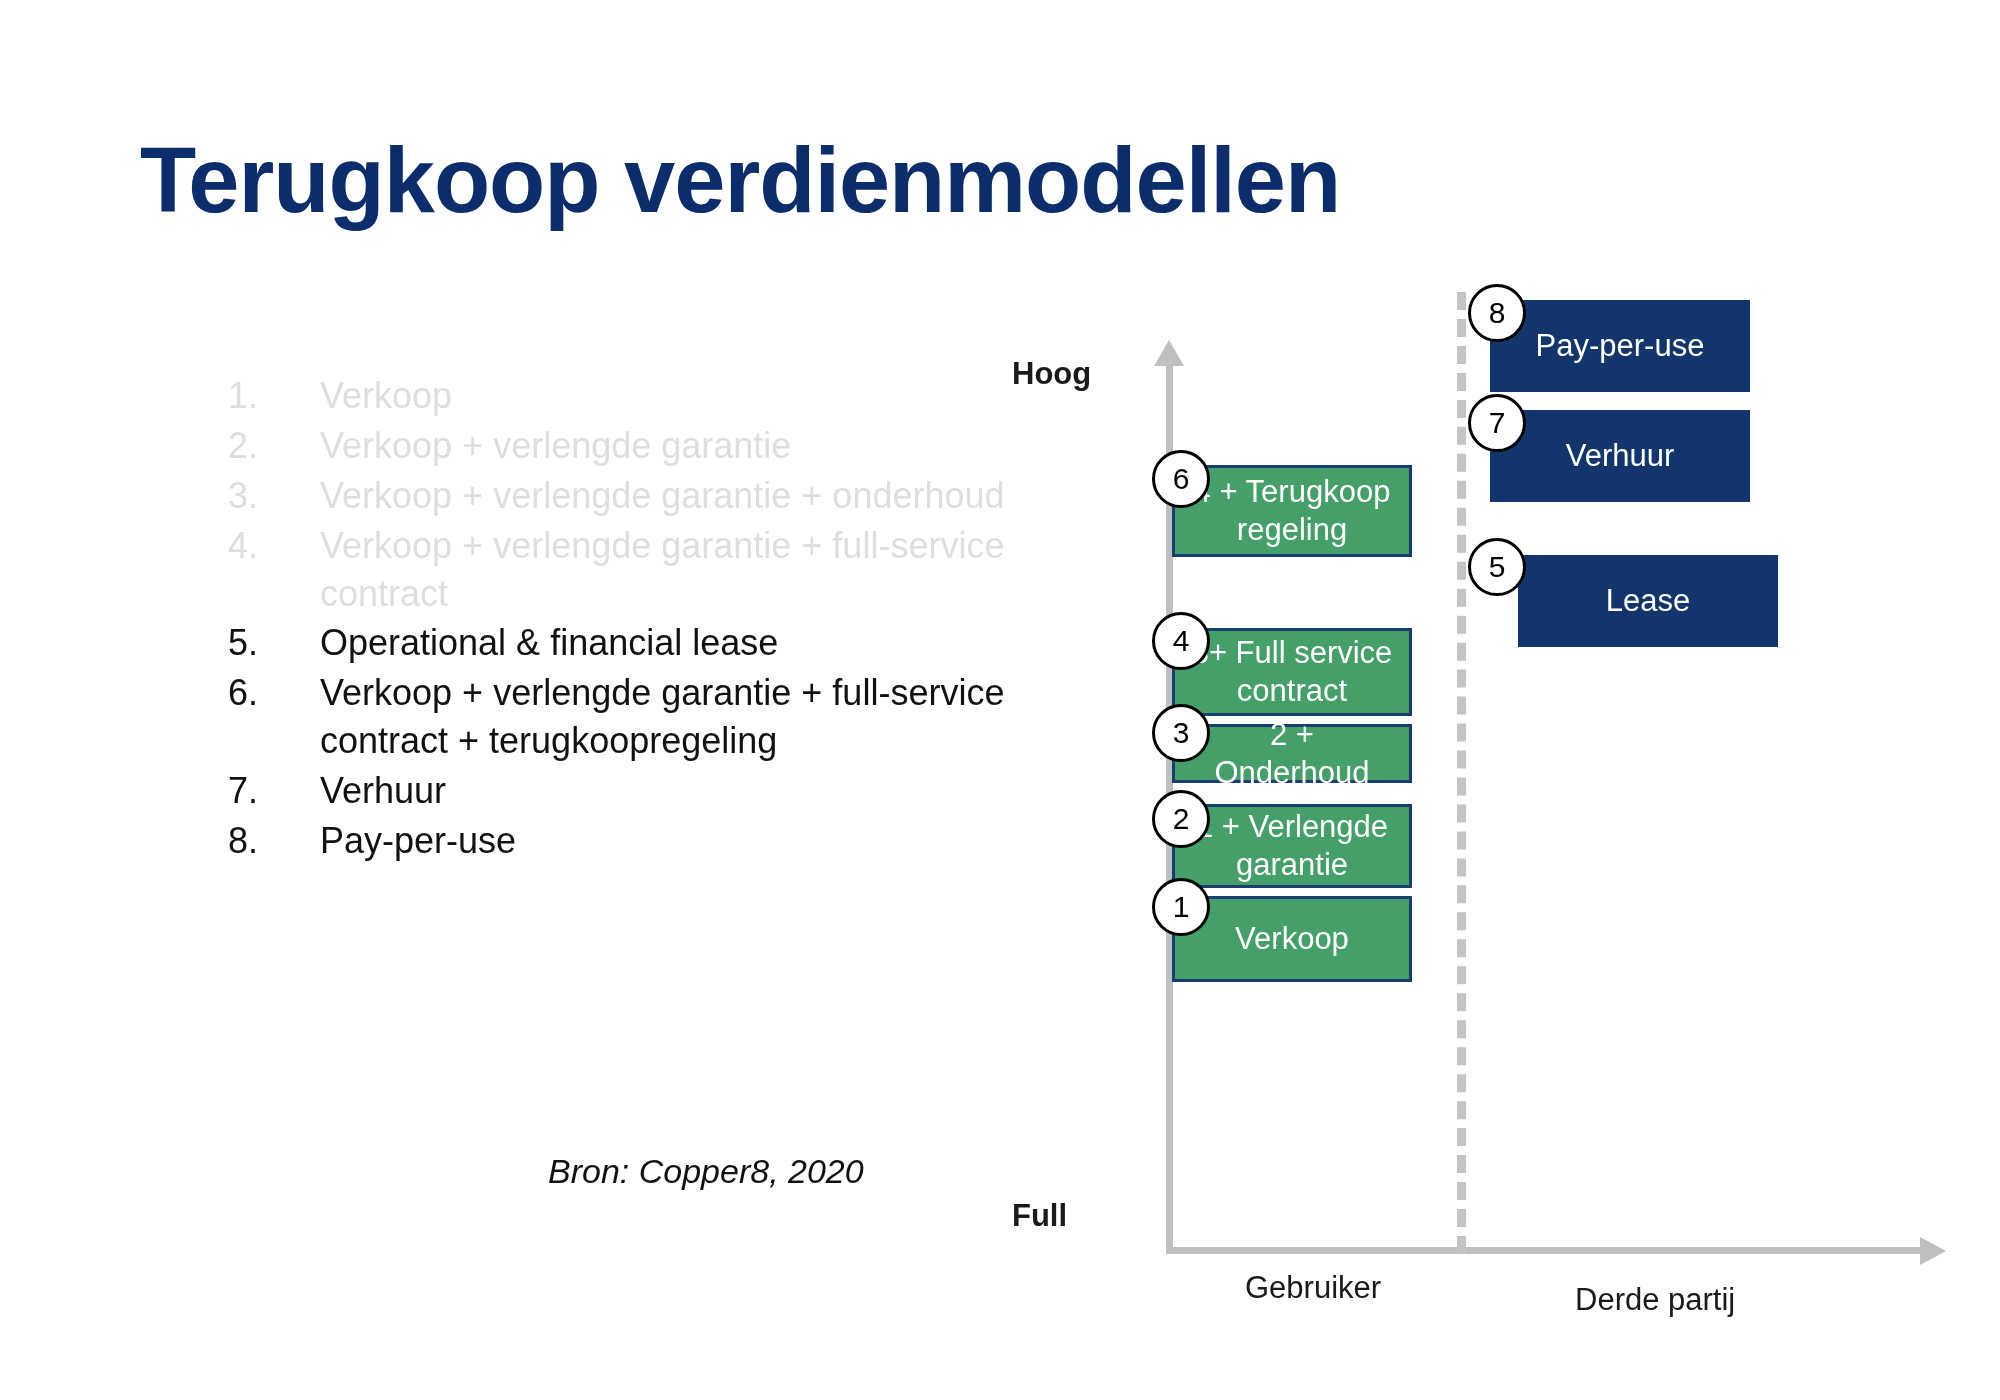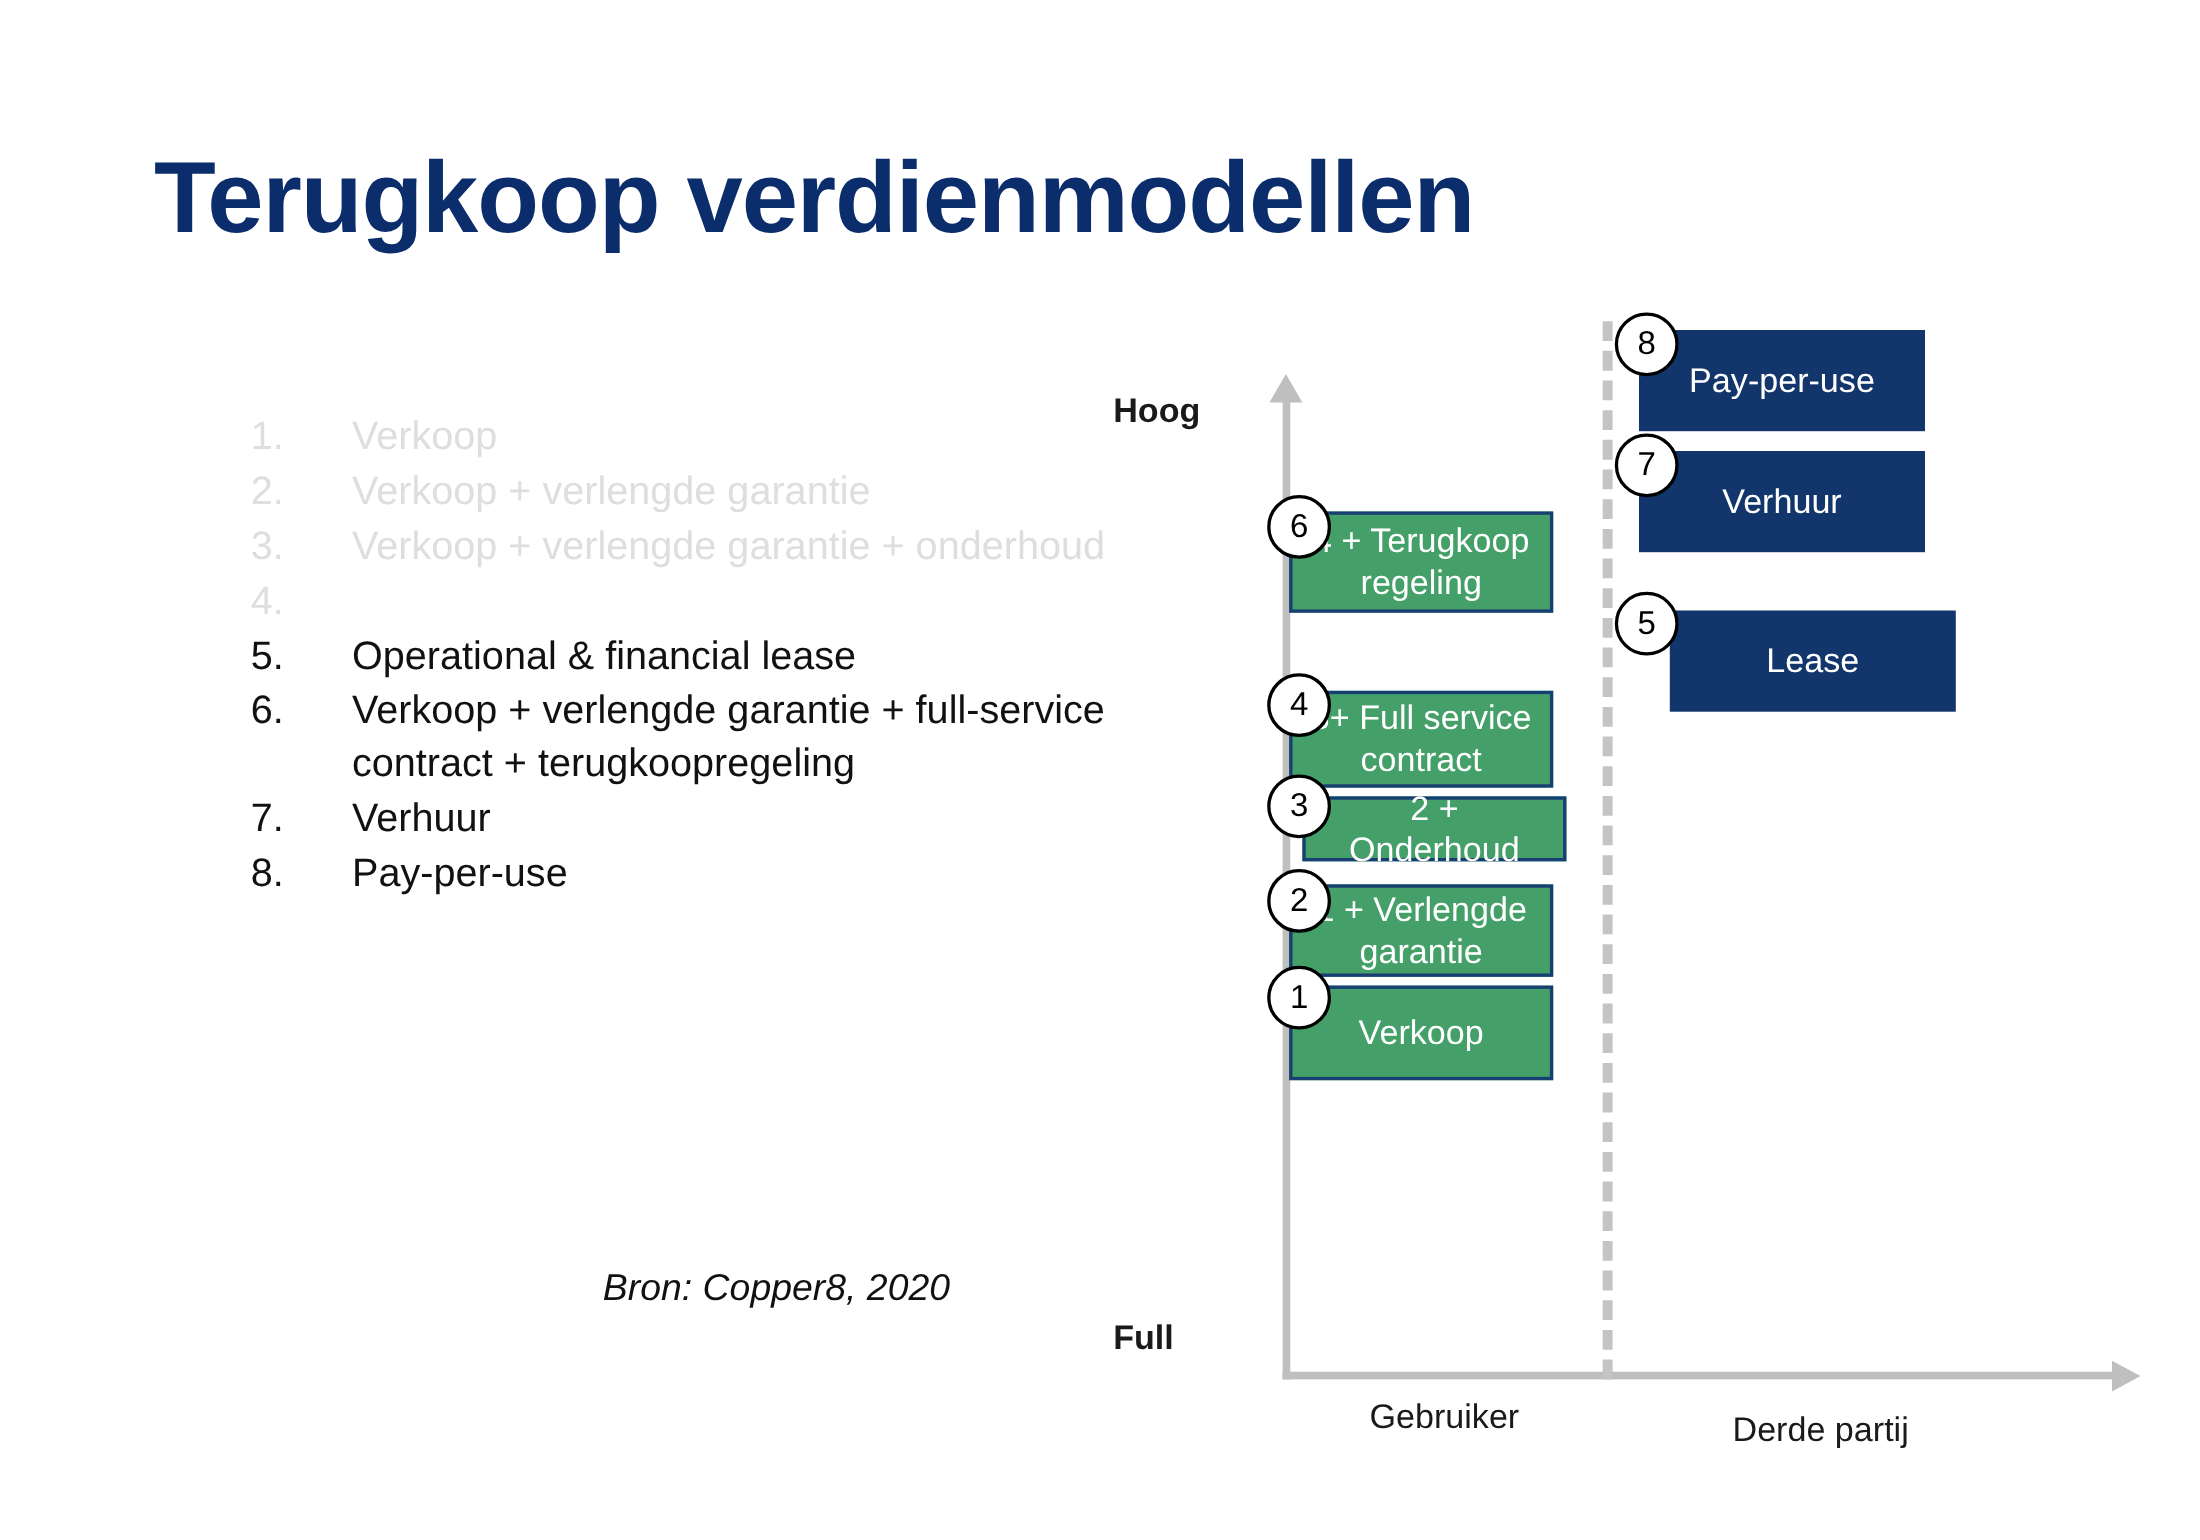--- a/index.html
+++ b/index.html
@@ -188,20 +188,21 @@
     <span class="list-text">Verkoop + verlengde garantie</span>
   </div>
 
   <div class="list-row faded">
     <span class="list-num">3.</span>
     <span class="list-text">Verkoop + verlengde garantie + onderhoud</span>
   </div>
 
   <div class="list-row faded">
     <span class="list-num">4.</span>
+    <span class="list-text">Verkoop + verlengde garantie + full-service contract</span>
   </div>
 
   <div class="list-row">
     <span class="list-num">5.</span>
     <span class="list-text">Operational &amp; financial lease</span>
   </div>
 
   <div class="list-row">
     <span class="list-num">6.</span>
     <span class="list-text">Verkoop + verlengde garantie + full-service contract + terugkoopregeling</span>
@@ -262,21 +263,21 @@
     <span>5</span>
   </div>
 
   <div class="box green" style="left:152px; top:288px; width:240px; height:88px;">
     <span class="box-label">3+ Full service contract</span>
   </div>
   <div class="bubble" style="left:132px; top:272px;">
     <span>4</span>
   </div>
 
-  <div class="box green" style="left:164px; top:384px; width:240px; height:59px;">
+  <div class="box green" style="left:152px; top:384px; width:240px; height:59px;">
     <span class="box-label">2 + Onderhoud</span>
   </div>
   <div class="bubble" style="left:132px; top:364px;">
     <span>3</span>
   </div>
 
   <div class="box green" style="left:152px; top:464px; width:240px; height:84px;">
     <span class="box-label">1 + Verlengde garantie</span>
   </div>
   <div class="bubble" style="left:132px; top:450px;">

